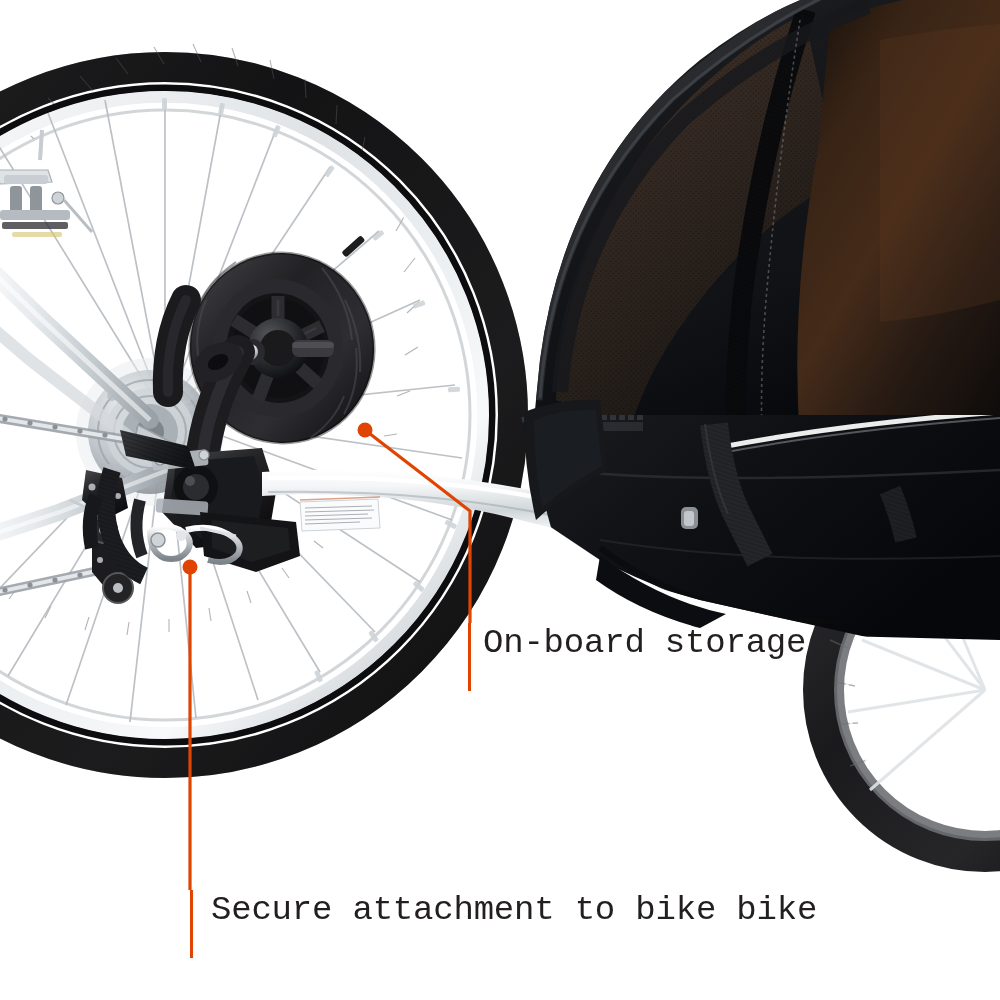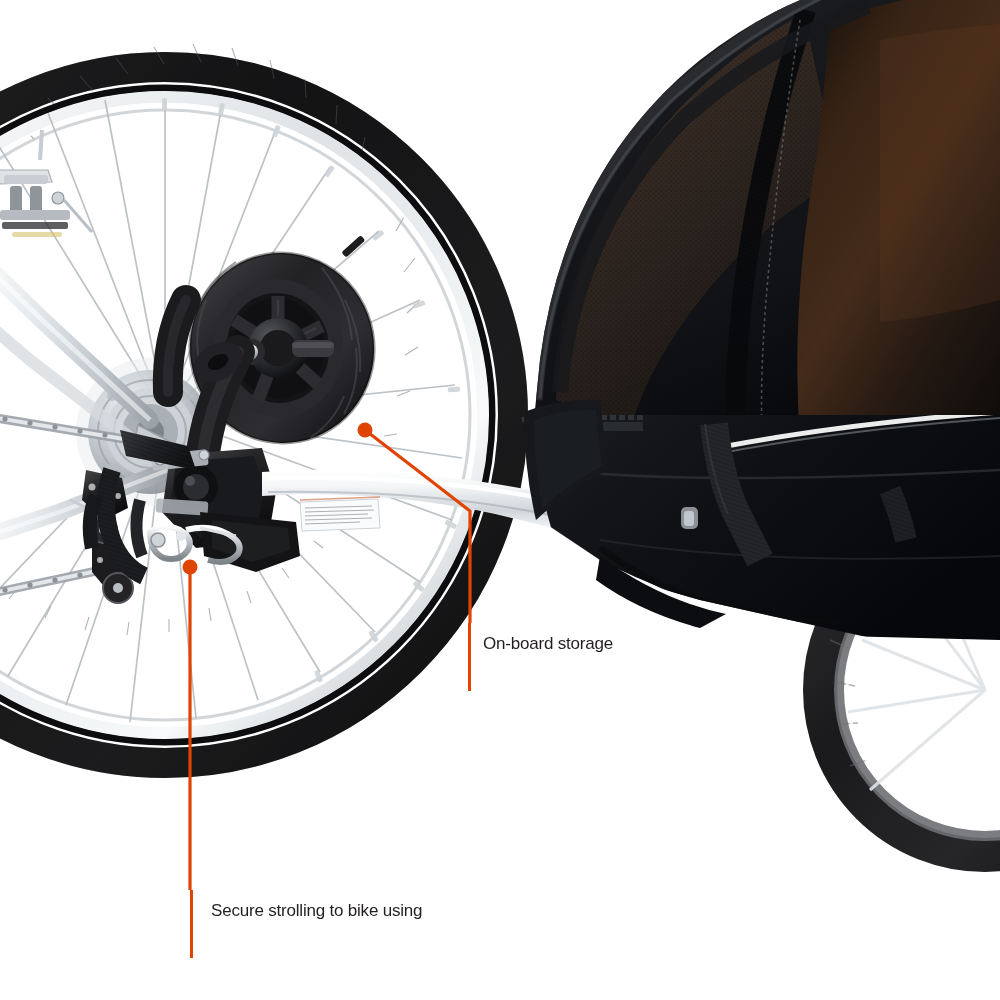--- a/index.html
+++ b/index.html
@@ -21,22 +21,22 @@
   #photo-svg {
     position: absolute;
     left: 0;
     top: 0;
     width: 1000px;
     height: 1000px;
   }
   .callout-text {
     position: absolute;
     color: #231f20;
-    font-family: Liberation Sans, sans-serif;
-    font-size: 17px;
+    font-family: Liberation Mono, monospace;
+    font-size: 34px;
     line-height: 31px;
     letter-spacing: -0.2px;
     white-space: pre;
   }
   #callout-storage-text {
     left: 483px;
     top: 628px;
   }
   #callout-hitch-text {
     left: 211px;
@@ -568,15 +568,15 @@
         <circle cx="190" cy="567" r="7.5" fill="#E04403"></circle>
       </g>
     </g>
   </svg>
 
   <div id="callout-storage-bar" class="callout-line"></div>
   <div id="callout-hitch-bar" class="callout-line"></div>
 
   <div id="callout-storage-text" class="callout-text"><span>On-board storage</span><br></div>
 
-  <div id="callout-hitch-text" class="callout-text"><span>Secure strolling to bike using</span><br></div>
+  <div id="callout-hitch-text" class="callout-text"><span>Secure attachment to bike bike</span><br></div>
 
 </div>
 
 </body></html>

